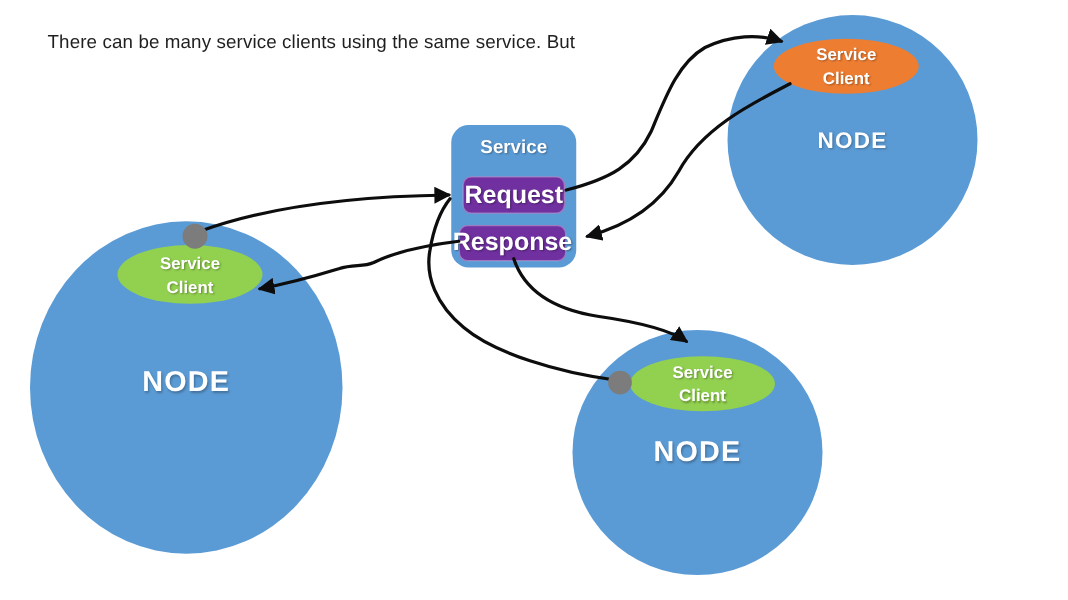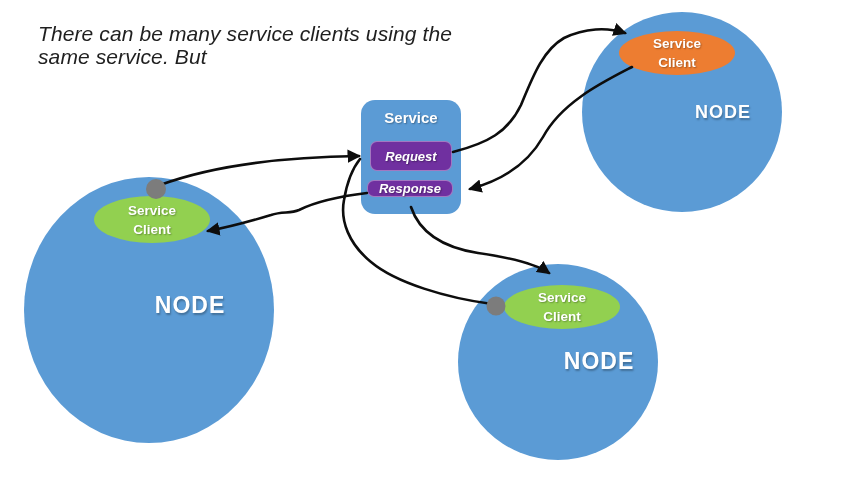--- a/index.html
+++ b/index.html
@@ -13,25 +13,24 @@
     background: #ffffff;
     overflow: hidden;
   }
 
   
   .caption {
     position: absolute;
     left: 38px;
     top: 22px;
     width: 440px;
-    font-size: 21px;
+    font-size: 15px;
     line-height: 23px;
     color: var(--caption-text, #1f1f1f);
     letter-spacing: 0.1px;
-    font-style: italic;
   }
 
   
   .node-circle {
     position: absolute;
     border-radius: 50%;
     background: var(--node-blue, #5B9BD5);
     z-index: 1;
   }
   .node-left   { left: 24px;  top: 177px; width: 250px; height: 266px; }
@@ -39,21 +38,20 @@
   .node-bottom { left: 458px; top: 264px; width: 200px; height: 196px; }
 
   .node-label {
     position: absolute;
     text-align: center;
     color: var(--label-white, #fff);
     font-weight: bold;
     letter-spacing: 1px;
     z-index: 2;
     text-shadow: 1px 1.5px 2px rgba(0,0,0,0.28);
-    margin-left: 41px;
   }
   .node-label-left   { left: 24px;  top: 292px; width: 250px; font-size: 23px; }
   .node-label-tright { left: 582px; top: 102px; width: 200px; font-size: 18px; }
   .node-label-bottom { left: 458px; top: 348px; width: 200px; font-size: 23px; }
 
   
   .badge {
     position: absolute;
     border-radius: 50%;
     display: flex;
@@ -96,27 +94,26 @@
   .io-box {
     position: absolute;
     background: var(--box-purple, #7030A0);
     border: 1px solid rgba(255,255,255,0.35);
     border-radius: 7px;
     display: flex;
     align-items: center;
     justify-content: center;
     color: var(--label-white, #fff);
     font-weight: bold;
-    font-size: 13px;
+    font-size: 20px;
     z-index: 2;
     text-shadow: 1px 1px 1.5px rgba(0,0,0,0.35);
-    font-style: italic;
   }
   .io-request  { left: 370px; top: 141px; width: 82px; height: 30px; }
-  .io-response { left: 367px; top: 180px; width: 86px; height: 17px; }
+  .io-response { left: 367px; top: 180px; width: 86px; height: 29px; }
 
   
   .overlay {
     position: absolute;
     inset: 0;
     z-index: 5;
     pointer-events: none;
   }
   .arrow {
     fill: none;

